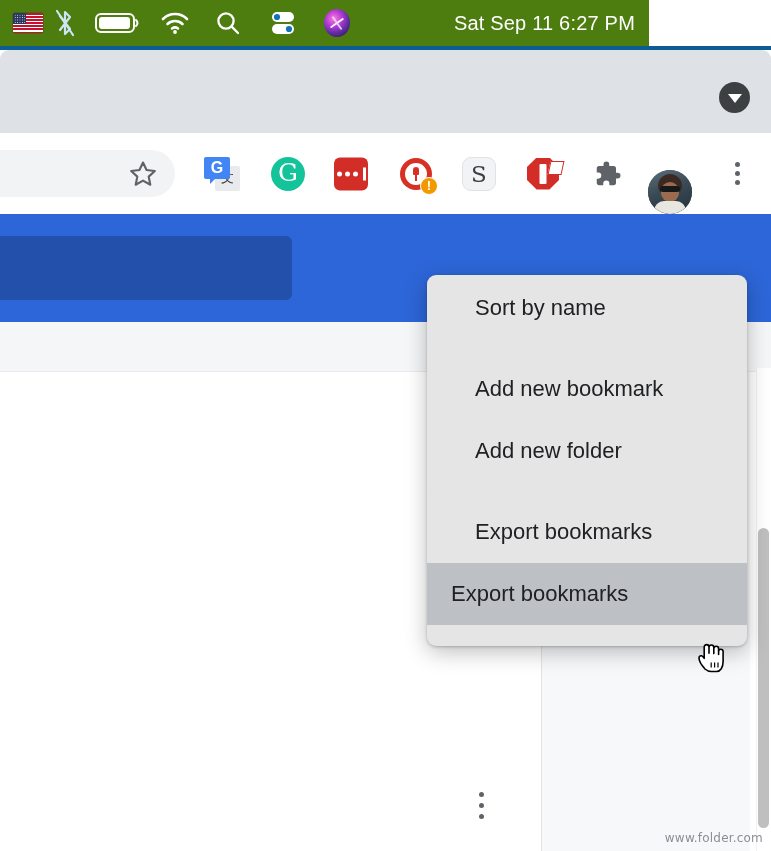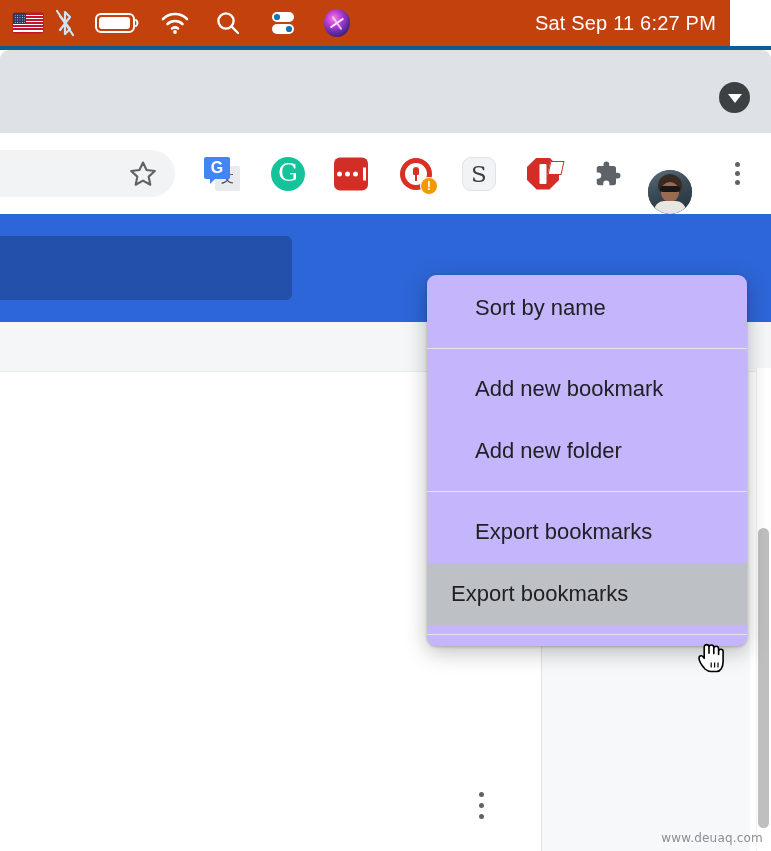--- a/index.html
+++ b/index.html
@@ -18,22 +18,22 @@
     position: relative;
     width: 771px;
     height: 851px;
     overflow: hidden;
   }
 
   
   .macbar {
     position: absolute;
     top: 0; left: 0;
-    width: 730px; height: 46px;
-    background: #c2410c;
+    width: 649px; height: 46px;
+    background: #4d7c0f;
     display: flex;
     align-items: center;
     color: #ffffff;
   }
   .macbar-icons {
     display: flex;
     align-items: center;
     height: 46px;
   }
   .mac-item {
@@ -474,21 +474,21 @@
     background: #bfbfbf;
     border-radius: 6px;
   }
 
   
   .ctx-menu {
     position: absolute;
     left: 427px;
     top: 229px;
     width: 320px;
-    background: #c4b5fd;
+    background: #e5e5e5;
     border-radius: 9px;
     box-shadow:
       0 1px 3px rgba(0,0,0,0.22),
       0 6px 22px rgba(0,0,0,0.26);
     overflow: hidden;
     z-index: 40;
     padding-top: 2px;
     padding-bottom: 2px;
   }
   .ctx-item {
@@ -708,15 +708,15 @@
                  L24.6 16.4 L24.6 13.6 C24.6 12.2 25.6 11.2 26.8 11.2 C28.1 11.2 29.1 12.2 29.1 13.6
                  L29.1 23.5 C29.1 29.5 26.4 33.5 22.6 33.5 L17.4 33.5 C14.8 33.5 13 32.8 11 31 Z" fill="#ffffff" stroke="#000000" stroke-width="1.6" stroke-linejoin="round"></path>
         <line x1="17.2" y1="24.5" x2="17.2" y2="29.5" stroke="#000000" stroke-width="1.2"></line>
         <line x1="20.6" y1="24.5" x2="20.6" y2="29.5" stroke="#000000" stroke-width="1.2"></line>
         <line x1="24.0" y1="24.5" x2="24.0" y2="29.5" stroke="#000000" stroke-width="1.2"></line>
       </svg>
     </div>
 
   </div>
 
-  <div class="watermark">www.deuaq.com</div>
+  <div class="watermark">www.folder.com</div>
 
 </div>
 
 </body></html>

